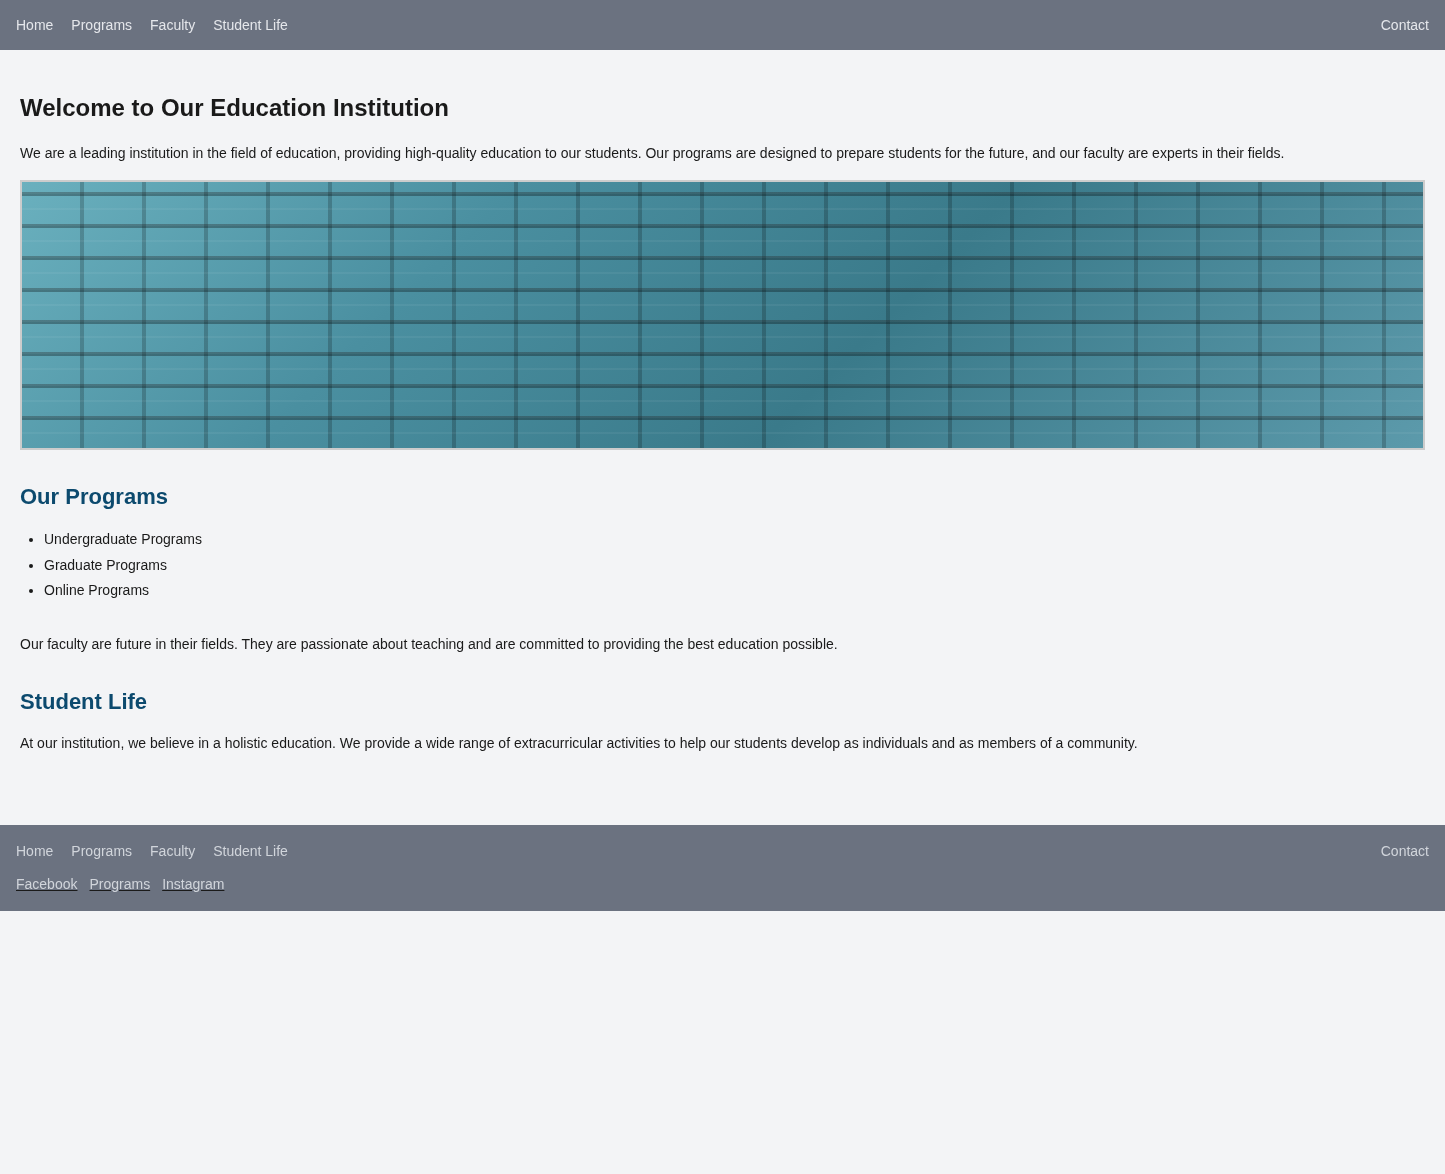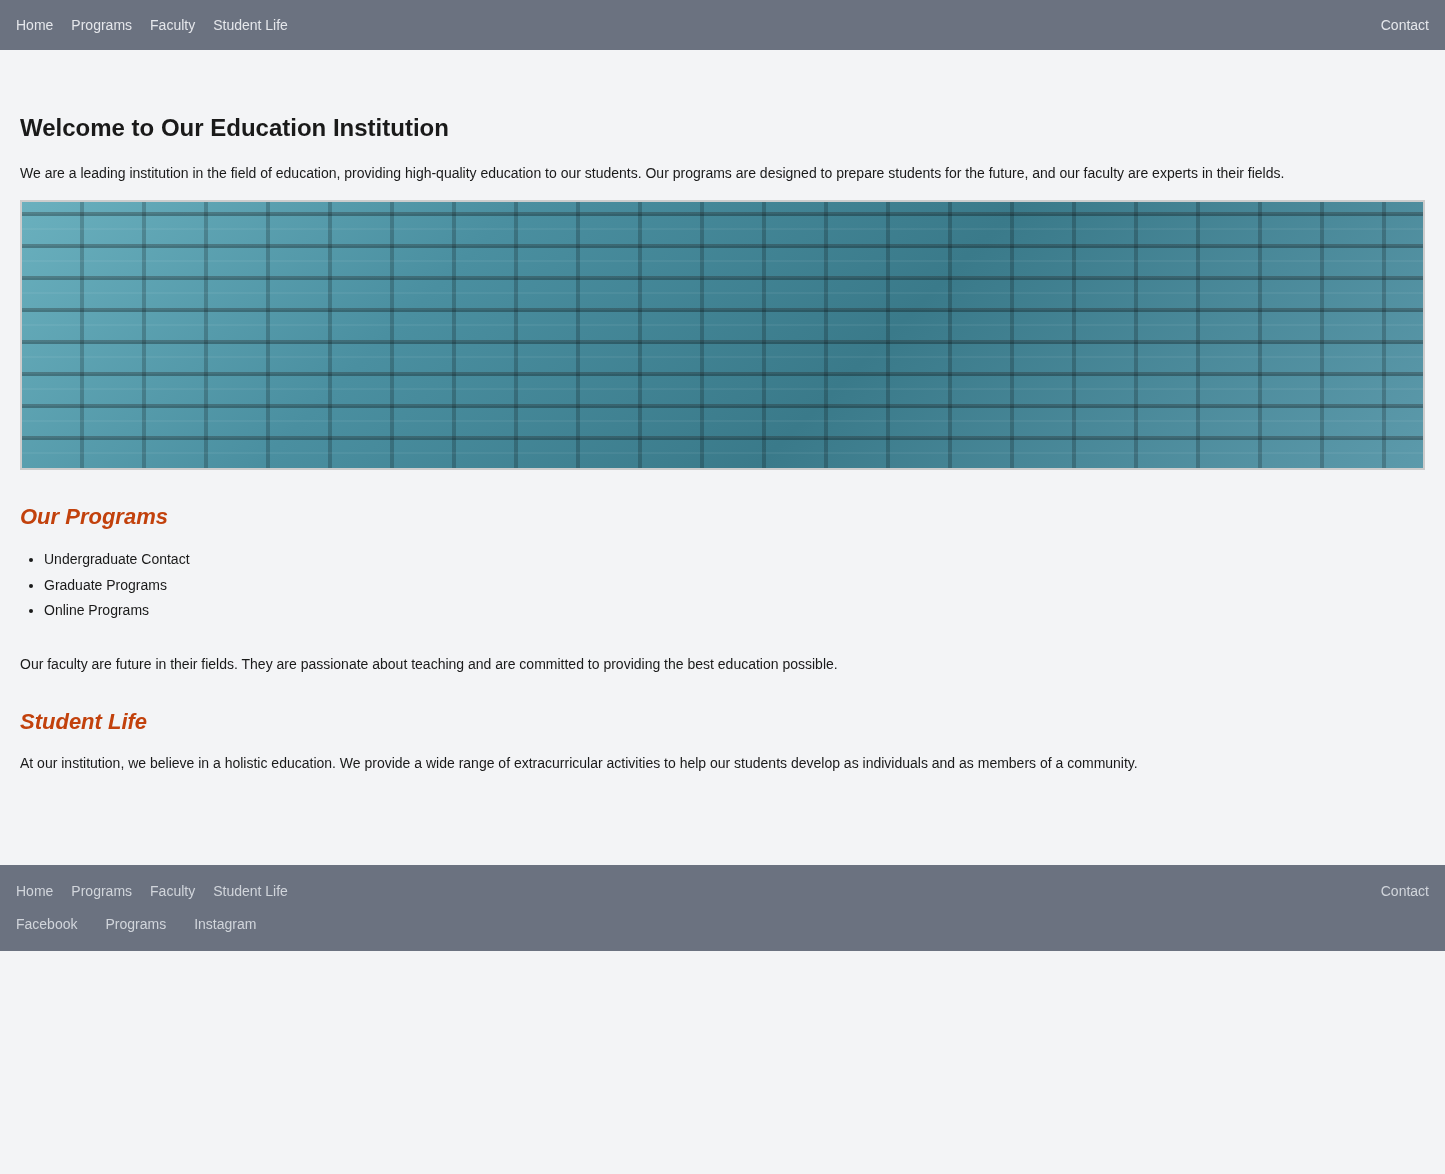--- a/index.html
+++ b/index.html
@@ -37,42 +37,41 @@
     }
 
     nav a {
       color: #e5e7eb;
       text-decoration: none;
       font-size: 14px;
     }
 
     
     main {
-      padding: 60px 20px;
+      padding: 40px 20px;
       max-width: 1445px;
       margin: 0 auto;
     }
 
     .section {
       margin-bottom: 30px;
     }
 
     h1 {
       font-size: 24px;
       font-weight: 600;
       margin-bottom: 16px;
       color: #1a1a1a;
     }
 
     h2 {
       font-size: 22px;
       font-weight: 600;
       margin-bottom: 14px;
-      color: #c2410c;
-      font-style: italic;
+      color: #0c4a6e;
     }
 
     p {
       margin-bottom: 16px;
       font-size: 14px;
       line-height: 1.6;
     }
 
     .hero-image {
       width: 100%;
@@ -154,21 +153,22 @@
     }
 
     footer a {
       color: #d1d5db;
       text-decoration: none;
       font-size: 14px;
     }
 
     .footer-social {
       display: flex;
-      gap: 28px;
+      gap: 12px;
+      text-decoration: underline;
     }
 
     .footer-social a {
       color: #d1d5db;
       text-decoration: none;
       font-size: 14px;
     }
   </style>
 </head>
 <body>
@@ -189,21 +189,21 @@
 
   <div class="section">
     <h1>Welcome to Our Education Institution</h1>
     <p>We are a leading institution in the field of education, providing high-quality education to our students. Our programs are designed to prepare students for the future, and our faculty are experts in their fields.</p>
     <div class="hero-image"></div>
   </div>
 
   <div class="section">
     <h2>Our Programs</h2>
     <ul>
-      <li>Undergraduate Contact</li>
+      <li>Undergraduate Programs</li>
       <li>Graduate Programs</li>
       <li>Online Programs</li>
     </ul>
   </div>
 
   <div class="section">
     <p>Our faculty are future in their fields. They are passionate about teaching and are committed to providing the best education possible.</p>
   </div>
 
   <div class="section">

